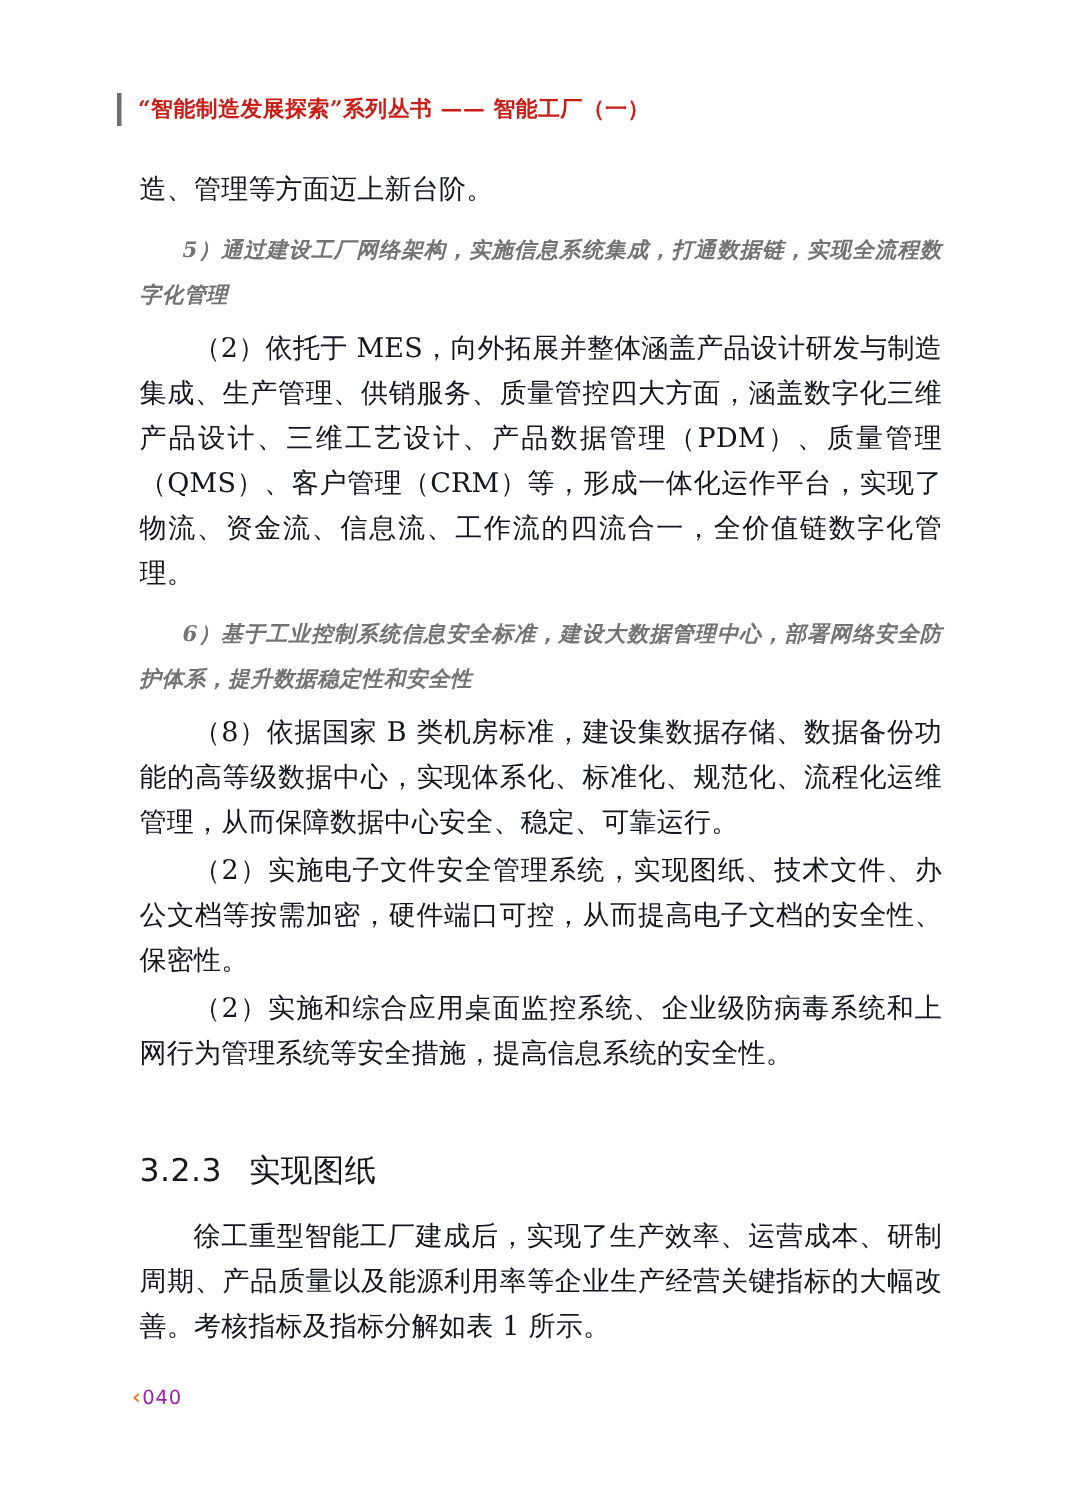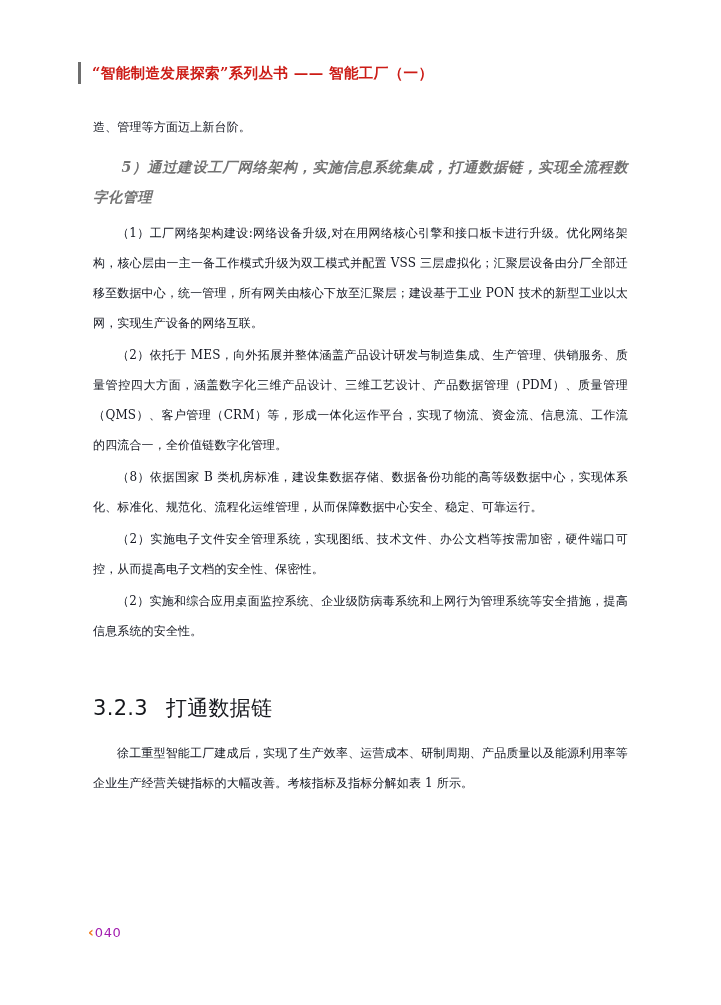--- a/index.html
+++ b/index.html
@@ -52,21 +52,21 @@
   .content {
     position: absolute;
     left: 93px;
     top: 112px;
     width: 535px;
   }
 
   p.body-text {
     margin: 0 0 2px 0;
     font-family: "DejaVu Serif", "Liberation Serif", serif;
-    font-size: 12px;
+    font-size: 18px;
     line-height: 30px;
     color: #131620;
     text-align: justify;
     text-justify: inter-ideograph;
     letter-spacing: 0.15px;
   }
   p.indent {
     text-indent: 2em;
   }
 
@@ -128,33 +128,33 @@
     <div class="header-rule"></div>
     <div class="header-title">“智能制造发展探索”系列丛书 —— 智能工厂（一）</div>
   </div>
 
   <div class="content">
 
     <p class="body-text">造、管理等方面迈上新台阶。</p>
 
     <p class="sub-heading">5）通过建设工厂网络架构，实施信息系统集成，打通数据链，实现全流程数字化管理</p>
 
-    <p class="body-text indent">（1）工厂网络架构建设:网络设备升级,对在用网络核心引擎和接口板卡进行升级。优化网络架构，核心层由一主一备工作模式升级为双工模式并配置 VSS 三层虚拟化；汇聚层设备由分厂全部迁移至数据中心，统一管理，所有网关由核心下放至汇聚层；建设基于工业 PON 技术的新型工业以太网，实现生产设备的网络互联。</p>
 
     <p class="body-text indent gap-before">（2）依托于 MES，向外拓展并整体涵盖产品设计研发与制造集成、生产管理、供销服务、质量管控四大方面，涵盖数字化三维产品设计、三维工艺设计、产品数据管理（PDM）、质量管理（QMS）、客户管理（CRM）等，形成一体化运作平台，实现了物流、资金流、信息流、工作流的四流合一，全价值链数字化管理。</p>
 
+    <p class="sub-heading">6）基于工业控制系统信息安全标准，建设大数据管理中心，部署网络安全防护体系，提升数据稳定性和安全性</p>
 
     <p class="body-text indent">（8）依据国家 B 类机房标准，建设集数据存储、数据备份功能的高等级数据中心，实现体系化、标准化、规范化、流程化运维管理，从而保障数据中心安全、稳定、可靠运行。</p>
 
     <p class="body-text indent gap-before">（2）实施电子文件安全管理系统，实现图纸、技术文件、办公文档等按需加密，硬件端口可控，从而提高电子文档的安全性、保密性。</p>
 
     <p class="body-text indent gap-before">（2）实施和综合应用桌面监控系统、企业级防病毒系统和上网行为管理系统等安全措施，提高信息系统的安全性。</p>
 
     <h2 class="section-heading">
-      <span class="sec-num">3.2.3</span><span>打通数据链</span>
+      <span class="sec-num">3.2.3</span><span>实现图纸</span>
     </h2>
 
     <p class="body-text indent">徐工重型智能工厂建成后，实现了生产效率、运营成本、研制周期、产品质量以及能源利用率等企业生产经营关键指标的大幅改善。考核指标及指标分解如表 1 所示。</p>
 
   </div>
 
   <div class="folio">
     <span class="folio-marker">‹</span>
     <span class="folio-number">040</span>
   </div>

